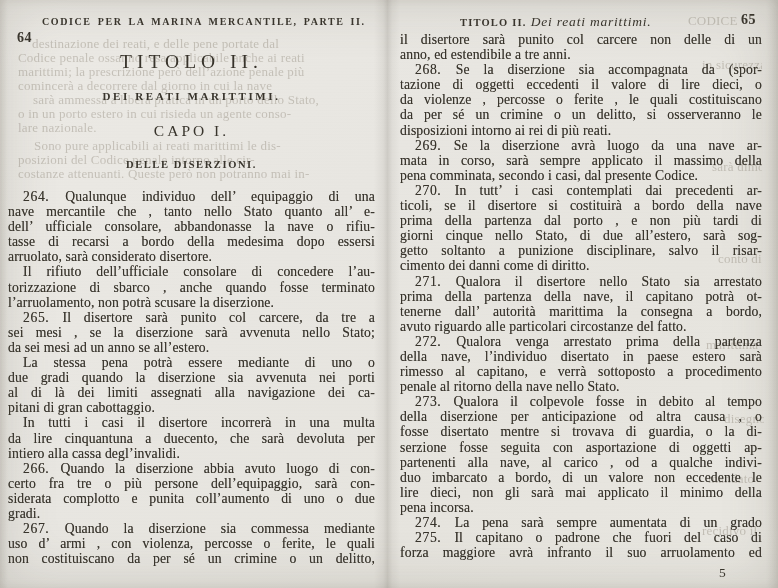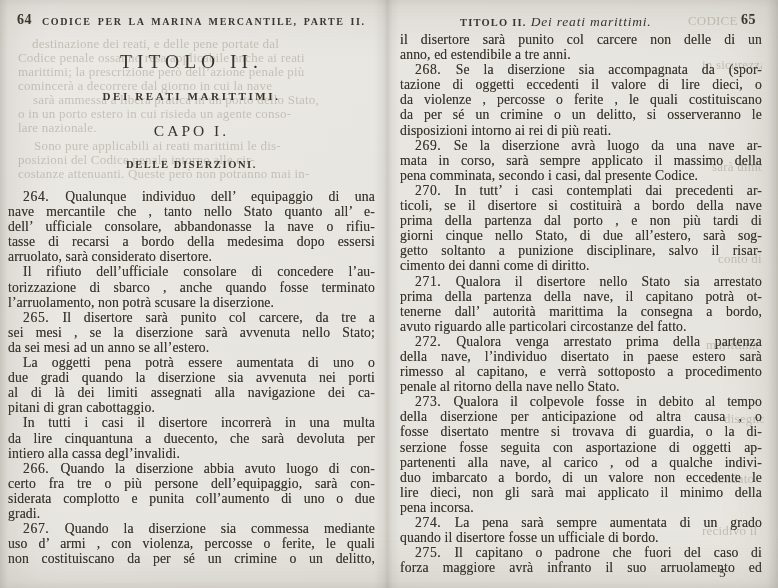--- a/index.html
+++ b/index.html
@@ -79,41 +79,41 @@
       <div class="ghost" style="left: 718px; top: 252px; width: 44px;">conto di</div>
       <div class="ghost" style="left: 706px; top: 338px; width: 58px;">marittima</div>
       <div class="ghost" style="left: 724px; top: 412px; width: 40px;">disegno</div>
       <div class="ghost" style="left: 708px; top: 472px; width: 54px;">mandato</div>
       <div class="ghost" style="left: 702px; top: 524px; width: 60px;">recidivo il</div>
     </div>
 
   <div class="content">
 
     <div>
-      <div class="abs pageno" style="left:17px;top:12px;">64</div>
+      <div class="abs pageno" style="left:17px;top:30px;">64</div>
       <div class="abs runtitle" style="left:42px;top:16px;width:268px;">CODICE PER LA MARINA MERCANTILE, PARTE II.</div>
 
       <div class="abs h-title" style="left:8px;top:51px;width:367px;">TITOLO II.</div>
       <div class="abs h-sub" style="left:8px;top:90px;width:367px;">DEI REATI MARITTIMI.</div>
       <div class="abs h-capo" style="left:8px;top:122px;width:367px;">CAPO I.</div>
       <div class="abs h-sect" style="left:8px;top:159px;width:367px;">DELLE DISERZIONI.</div>
 
       <div class="abs body-col" style="left:8px;top:189px;width:367px;">
           <div class="line ind"><b>264. </b>Qualunque individuo dell’ equipaggio di una</div>
           <div class="line">nave mercantile che , tanto nello Stato quanto all’ e-</div>
           <div class="line">dell’ ufficiale consolare, abbandonasse la nave o rifiu-</div>
           <div class="line">tasse di recarsi a bordo della medesima dopo essersi</div>
           <div class="line end">arruolato, sarà considerato disertore.</div>
           <div class="line ind">Il rifiuto dell’ufficiale consolare di concedere l’au-</div>
           <div class="line">torizzazione di sbarco , anche quando fosse terminato</div>
           <div class="line end">l’arruolamento, non potrà scusare la diserzione.</div>
           <div class="line ind"><b>265. </b>Il disertore sarà punito col carcere, da tre a</div>
           <div class="line">sei mesi , se la diserzione sarà avvenuta nello Stato;</div>
           <div class="line end">da sei mesi ad un anno se all’estero.</div>
-          <div class="line ind">La oggetti pena potrà essere aumentata di uno o</div>
+          <div class="line ind">La stessa pena potrà essere mediante di uno o</div>
           <div class="line">due gradi quando la diserzione sia avvenuta nei porti</div>
           <div class="line">al di là dei limiti assegnati alla navigazione dei ca-</div>
           <div class="line end">pitani di gran cabottaggio.</div>
           <div class="line ind">In tutti i casi il disertore incorrerà in una multa</div>
           <div class="line">da lire cinquantuna a duecento, che sarà devoluta per</div>
           <div class="line end">intiero alla cassa degl’invalidi.</div>
           <div class="line ind"><b>266. </b>Quando la diserzione abbia avuto luogo di con-</div>
           <div class="line">certo fra tre o più persone dell’equipaggio, sarà con-</div>
           <div class="line">siderata complotto e punita coll’aumento di uno o due</div>
           <div class="line end">gradi.</div>
@@ -157,21 +157,20 @@
           <div class="line end">penale al ritorno della nave nello Stato.</div>
           <div class="line ind"><b>273. </b>Qualora il colpevole fosse in debito al tempo</div>
           <div class="line">della diserzione per anticipazione od altra causa , o</div>
           <div class="line">fosse disertato mentre si trovava di guardia, o la di-</div>
           <div class="line">serzione fosse seguita con asportazione di oggetti ap-</div>
           <div class="line">partenenti alla nave, al carico , od a qualche indivi-</div>
           <div class="line">duo imbarcato a bordo, di un valore non eccedente le</div>
           <div class="line">lire dieci, non gli sarà mai applicato il minimo della</div>
           <div class="line end">pena incorsa.</div>
           <div class="line ind"><b>274. </b>La pena sarà sempre aumentata di un grado</div>
-          <div class="line end">quando il disertore fosse un ufficiale di bordo.</div>
           <div class="line ind"><b>275. </b>Il capitano o padrone che fuori del caso di</div>
           <div class="line">forza maggiore avrà infranto il suo arruolamento ed</div>
         </div>
 
       <div class="abs sig" style="left:719px;top:565px;">5</div>
     </div>
 
   </div>
 
   <div class="gutter"></div>

